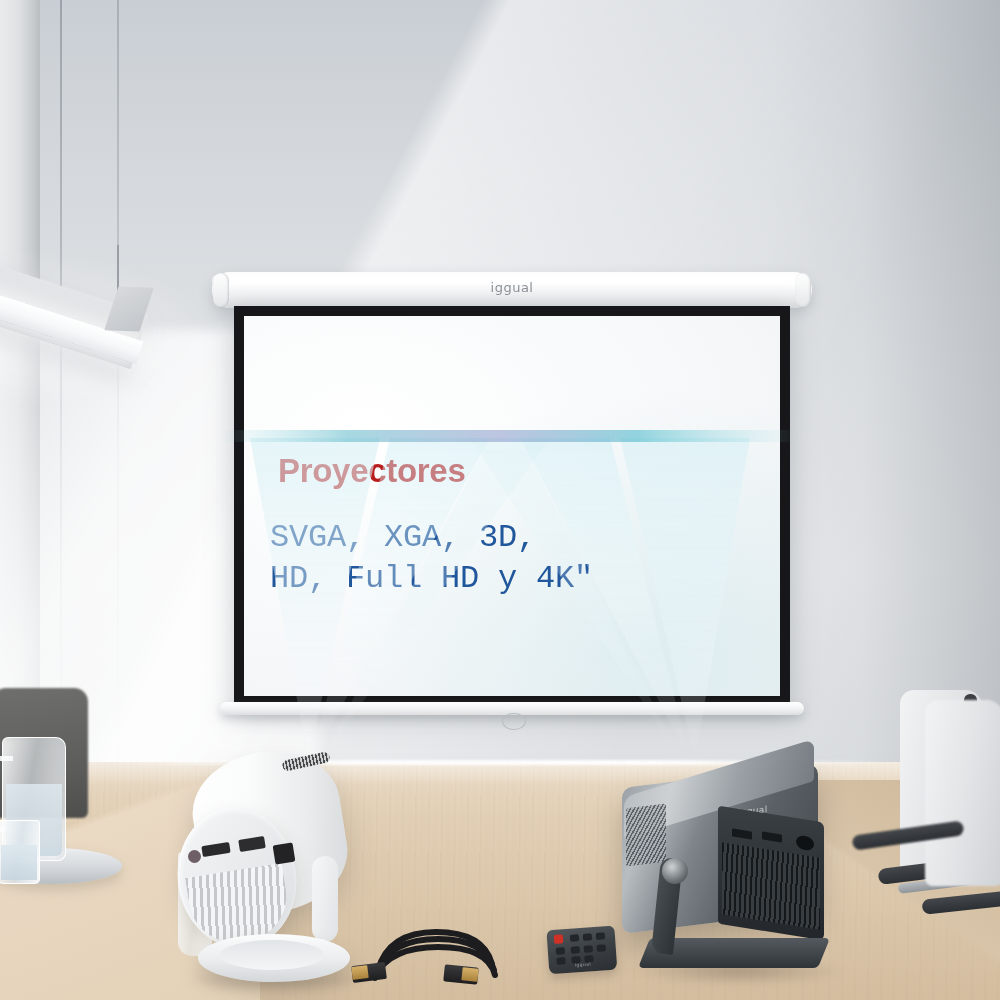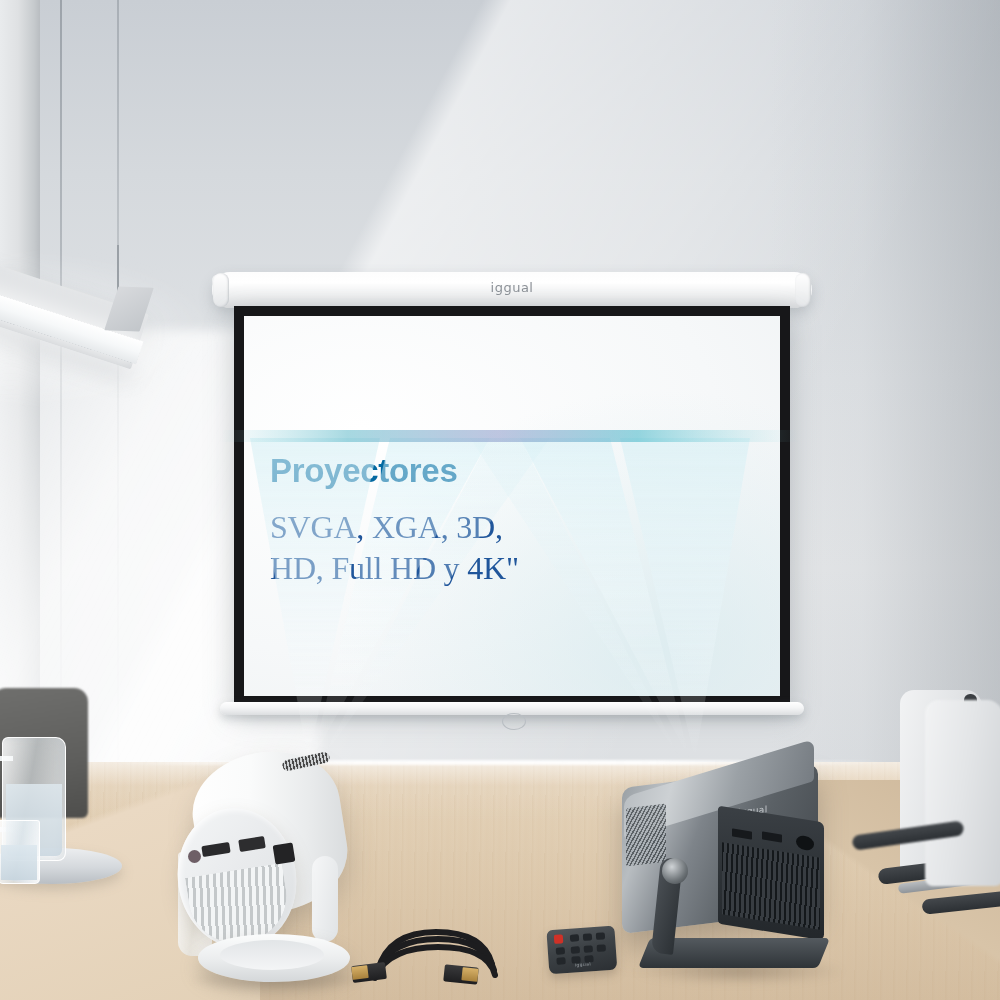--- a/index.html
+++ b/index.html
@@ -128,26 +128,27 @@
       radial-gradient(ellipse at 22% 30%, rgba(255,255,255,1) 0%, rgba(246,248,249,1) 60%, rgba(238,241,243,1) 100%);
   }
   .screen-text {
     position: absolute; left: 58px; top: 180px; width: 430px;
   }
   .screen-title {
     font-family: "Liberation Sans", sans-serif;
     font-weight: bold;
     font-size: 33px;
     line-height: 1.17;
-    color: #0369a1;
+    color: #b91c1c;
     letter-spacing: -0.3px;
+    margin-left: 8px;
   }
   .screen-sub {
-    margin-top: 16px;
-    font-family: Liberation Serif, serif;
+    margin-top: 27px;
+    font-family: Liberation Mono, monospace;
     font-weight: normal;
     font-size: 32px;
     line-height: 1.28;
     color: #20569b;
     letter-spacing: -0.2px;
   }
   .screen-bottombar {
     position: absolute; left: 8px; top: 430px; width: 584px; height: 13px;
     border-radius: 7px;
     background: linear-gradient(180deg, #ffffff 0%, #f4f5f6 45%, #dcdee0 100%);

